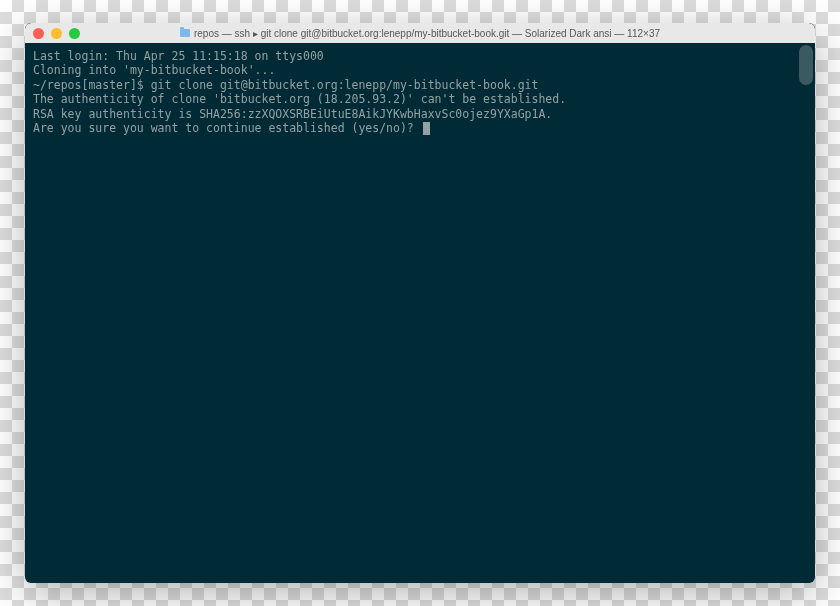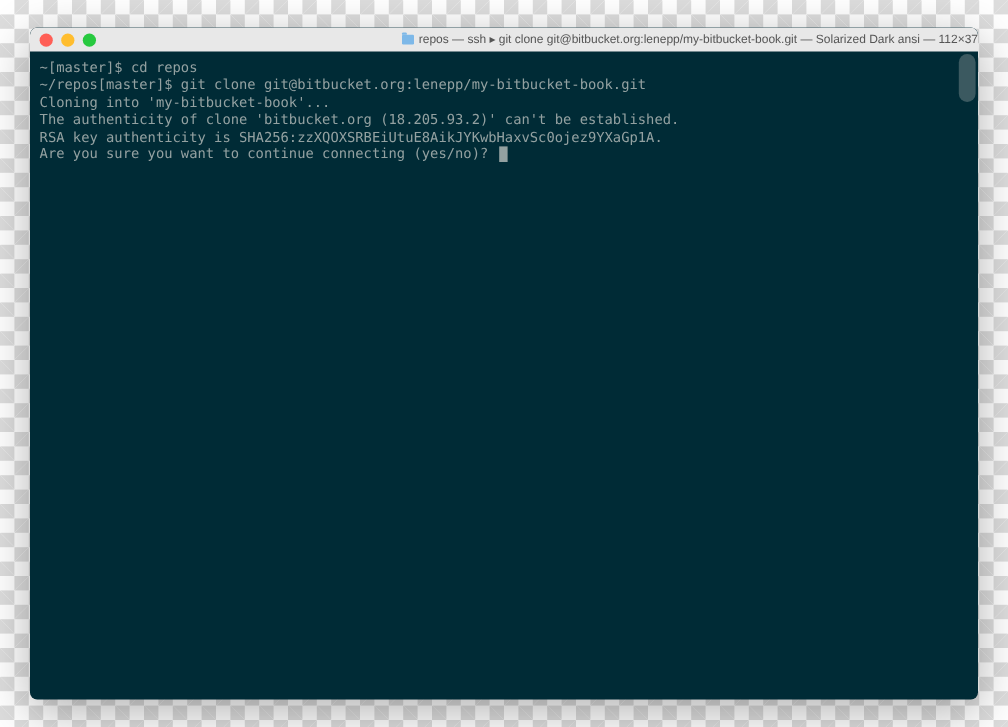--- a/index.html
+++ b/index.html
@@ -59,21 +59,21 @@
     .title {
       position: absolute;
       left: 0;
       right: 0;
       text-align: center;
       font-size: 10px;
       color: #555;
       pointer-events: none;
       display: flex;
       align-items: center;
-      justify-content: flex-end;
+      justify-content: center;
       gap: 4px;
     }
     .folder-icon {
       display: inline-block;
       width: 10px;
       height: 8px;
       background: #7db8e8;
       border-radius: 1px;
       position: relative;
     }
@@ -128,20 +128,20 @@
       <div class="light yellow"></div>
       <div class="light green"></div>
     </div>
     <div class="title">
       <span class="folder-icon"></span>
       <span>repos — ssh ▸ git clone git@bitbucket.org:lenepp/my-bitbucket-book.git — Solarized Dark ansi — 112×37</span>
     </div>
   </div>
   <div class="terminal-body">
     <div class="scrollbar"></div>
-    <div class="line">~[master]$ cd repos</div>
+    <div class="line">Last login: Thu Apr 25 11:15:18 on ttys000</div>
+    <div class="line">Cloning into 'my-bitbucket-book'...</div>
     <div class="line">~/repos[master]$ git clone git@bitbucket.org:lenepp/my-bitbucket-book.git</div>
-    <div class="line">Cloning into 'my-bitbucket-book'...</div>
     <div class="line">The authenticity of clone 'bitbucket.org (18.205.93.2)' can't be established.</div>
     <div class="line">RSA key authenticity is SHA256:zzXQOXSRBEiUtuE8AikJYKwbHaxvSc0ojez9YXaGp1A.</div>
-    <div class="line"><span>Are you sure you want to continue connecting (yes/no)? </span><span class="cursor"></span></div>
+    <div class="line"><span>Are you sure you want to continue established (yes/no)? </span><span class="cursor"></span></div>
   </div>
 </div>
 
 </body></html>

